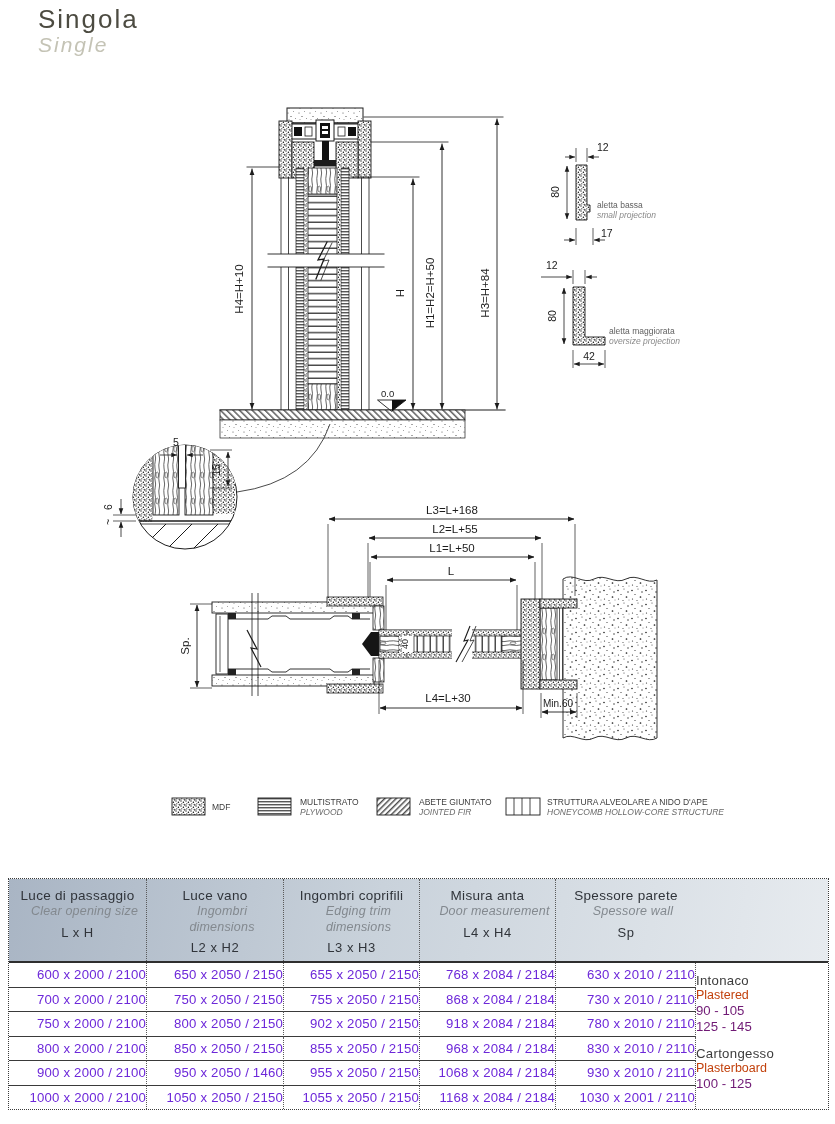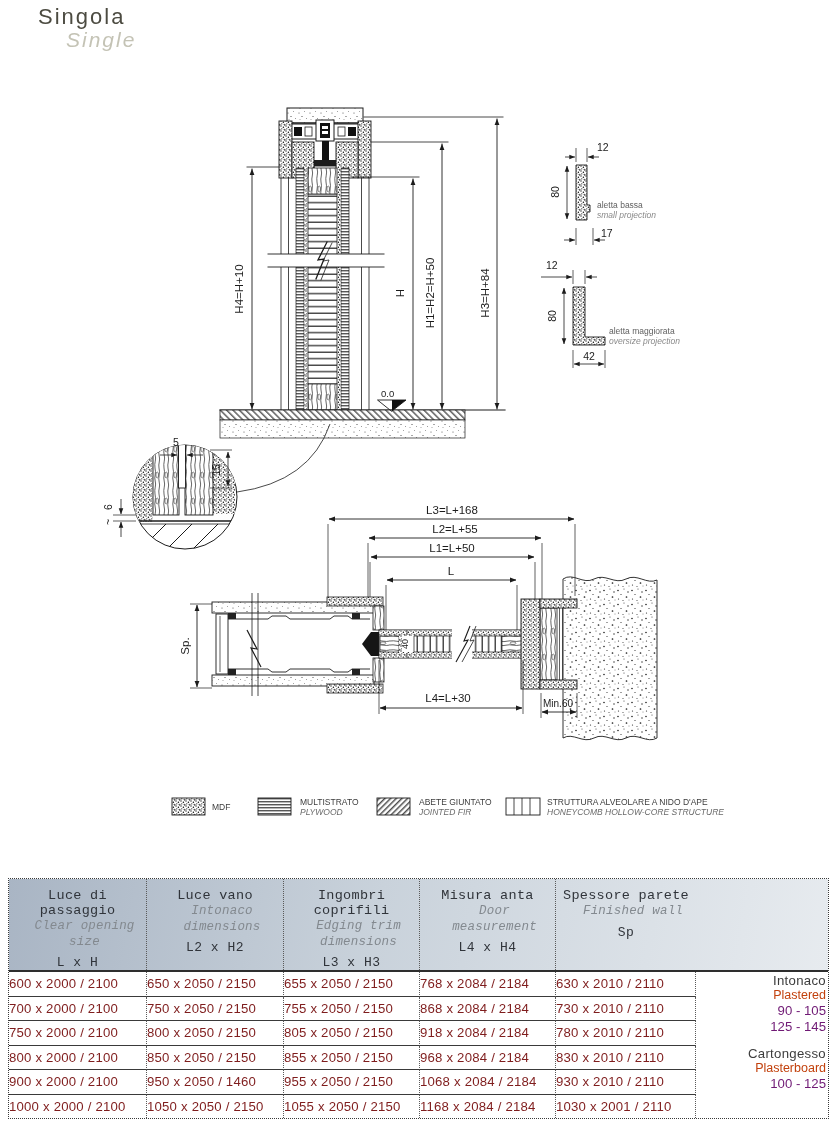--- a/index.html
+++ b/index.html
@@ -1,40 +1,40 @@
 <!DOCTYPE html>
 <html><head>
 <meta charset="utf-8">
 <style>
   html,body{margin:0;padding:0;background:#ffffff;}
   body{font-family:"Liberation Sans", sans-serif; color:#222;}
   .page{position:relative;width:835px;height:1124px;background:#fff;overflow:hidden;}
   .title-block{position:absolute;left:38px;top:4px;}
-  .title-main{font-size:22px;letter-spacing:2px;color:#4c4b41;}
-  .title-sub{font-size:21px;font-style:italic;letter-spacing:2px;color:#c4c3b5;margin-left:28px;margin-top:-2px;}
+  .title-main{font-size:26px;letter-spacing:2px;color:#4c4b41;}
+  .title-sub{font-size:21px;font-style:italic;letter-spacing:2px;color:#c4c3b5;margin-top:-2px;}
   svg text{font-family:"Liberation Sans", sans-serif;}
   .drawing{position:absolute;left:0;top:0;}
 
   
   .dim-table{position:absolute;left:8px;top:878px;width:819px;
     border-top:1.5px dotted #3a3a3a;border-bottom:1.5px dotted #3a3a3a;
     border-left:1.5px dotted #3a3a3a;border-right:1.5px dotted #3a3a3a;}
   .thead{display:grid;grid-template-columns:138px 137px 136px 136px 140px 130px;
     background:linear-gradient(100deg,#a9b5c4 0%,#c9d2db 45%,#e7ebef 100%);
-    border-bottom:2px solid #2e2e2e;min-height:82px;font-family:Liberation Mono, monospace;}
+    border-bottom:2px solid #2e2e2e;min-height:82px;}
   .th{text-align:center;padding-top:9px;border-right:1.5px dotted #5a5a5a;}
   .th:last-child{border-right:none;}
   .th-it{font-size:13.5px;color:#30343a;letter-spacing:0.3px;}
   .th-en{font-size:12.5px;font-style:italic;color:#83898f;letter-spacing:0.2px;padding:1px 4px 0 18px;line-height:1.25;}
   .th-dims{font-size:13px;color:#30343a;margin-top:5px;letter-spacing:0.5px;}
   .tbody{display:flex;}
   .rows{display:grid;grid-template-columns:138px 137px 136px 136px 140px;}
-  .td{height:23.5px;line-height:23.5px;text-align:left;font-size:13.2px;color:#7f1d1d;
+  .td{height:23.5px;line-height:23.5px;text-align:right;font-size:13.2px;color:#6d28d9;
     letter-spacing:0.2px;border-right:1.5px dotted #5a5a5a;border-bottom:1.4px solid #3a3a3a;white-space:nowrap;}
-  .wall-cell{width:130px;text-align:right;padding-top:1px;font-size:13px;color:#3c3c3c;}
+  .wall-cell{width:130px;text-align:left;padding-top:10px;font-size:13px;color:#3c3c3c;}
   .wc-it{font-size:13.2px;color:#3c3c3c;letter-spacing:0.3px;}
   .wc-en{font-size:12.5px;color:#c2410c;}
   .wc-val{font-size:13.2px;color:#701a75;margin-top:1px;}
   .wc-gap{height:12px;}
 </style>
 </head>
 <body>
 
 <div class="page">
 
@@ -344,54 +344,54 @@
 
 <div class="dim-table">
   <div class="thead">
     <div class="th">
       <div class="th-it">Luce di passaggio</div>
       <div class="th-en">Clear opening size</div>
       <div class="th-dims">L x H</div>
     </div>
     <div class="th">
       <div class="th-it">Luce vano</div>
-      <div class="th-en">Intonaco dimensions</div>
+      <div class="th-en">Ingombri dimensions</div>
       <div class="th-dims">L2 x H2</div>
     </div>
     <div class="th">
       <div class="th-it">Ingombri coprifili</div>
       <div class="th-en">Edging trim dimensions</div>
       <div class="th-dims">L3 x H3</div>
     </div>
     <div class="th">
       <div class="th-it">Misura anta</div>
       <div class="th-en">Door measurement</div>
       <div class="th-dims">L4 x H4</div>
     </div>
     <div class="th">
       <div class="th-it">Spessore parete</div>
-      <div class="th-en">Finished wall</div>
+      <div class="th-en">Spessore wall</div>
       <div class="th-dims">Sp</div>
     </div>
   </div>
   <div class="tbody">
     <div class="rows">
       <div class="td">600 x 2000 / 2100</div>
       <div class="td">650 x 2050 / 2150</div>
       <div class="td">655 x 2050 / 2150</div>
       <div class="td">768 x 2084 / 2184</div>
       <div class="td">630 x 2010 / 2110</div>
       <div class="td">700 x 2000 / 2100</div>
       <div class="td">750 x 2050 / 2150</div>
       <div class="td">755 x 2050 / 2150</div>
       <div class="td">868 x 2084 / 2184</div>
       <div class="td">730 x 2010 / 2110</div>
       <div class="td">750 x 2000 / 2100</div>
       <div class="td">800 x 2050 / 2150</div>
-      <div class="td">805 x 2050 / 2150</div>
+      <div class="td">902 x 2050 / 2150</div>
       <div class="td">918 x 2084 / 2184</div>
       <div class="td">780 x 2010 / 2110</div>
       <div class="td">800 x 2000 / 2100</div>
       <div class="td">850 x 2050 / 2150</div>
       <div class="td">855 x 2050 / 2150</div>
       <div class="td">968 x 2084 / 2184</div>
       <div class="td">830 x 2010 / 2110</div>
       <div class="td">900 x 2000 / 2100</div>
       <div class="td">950 x 2050 / 1460</div>
       <div class="td">955 x 2050 / 2150</div>

